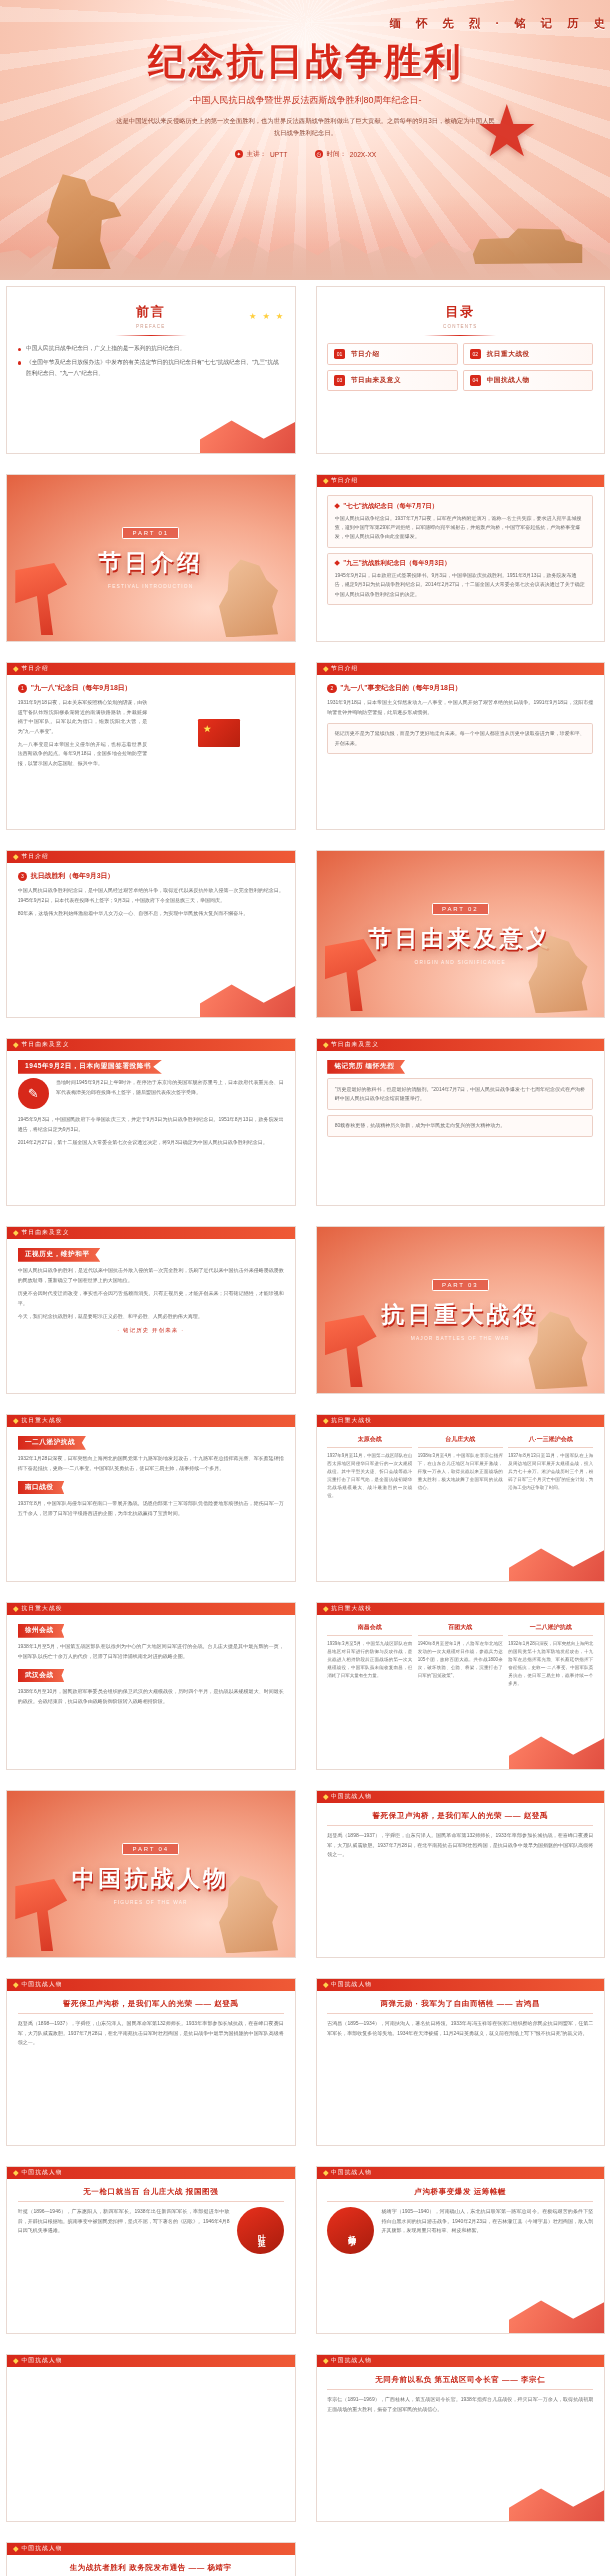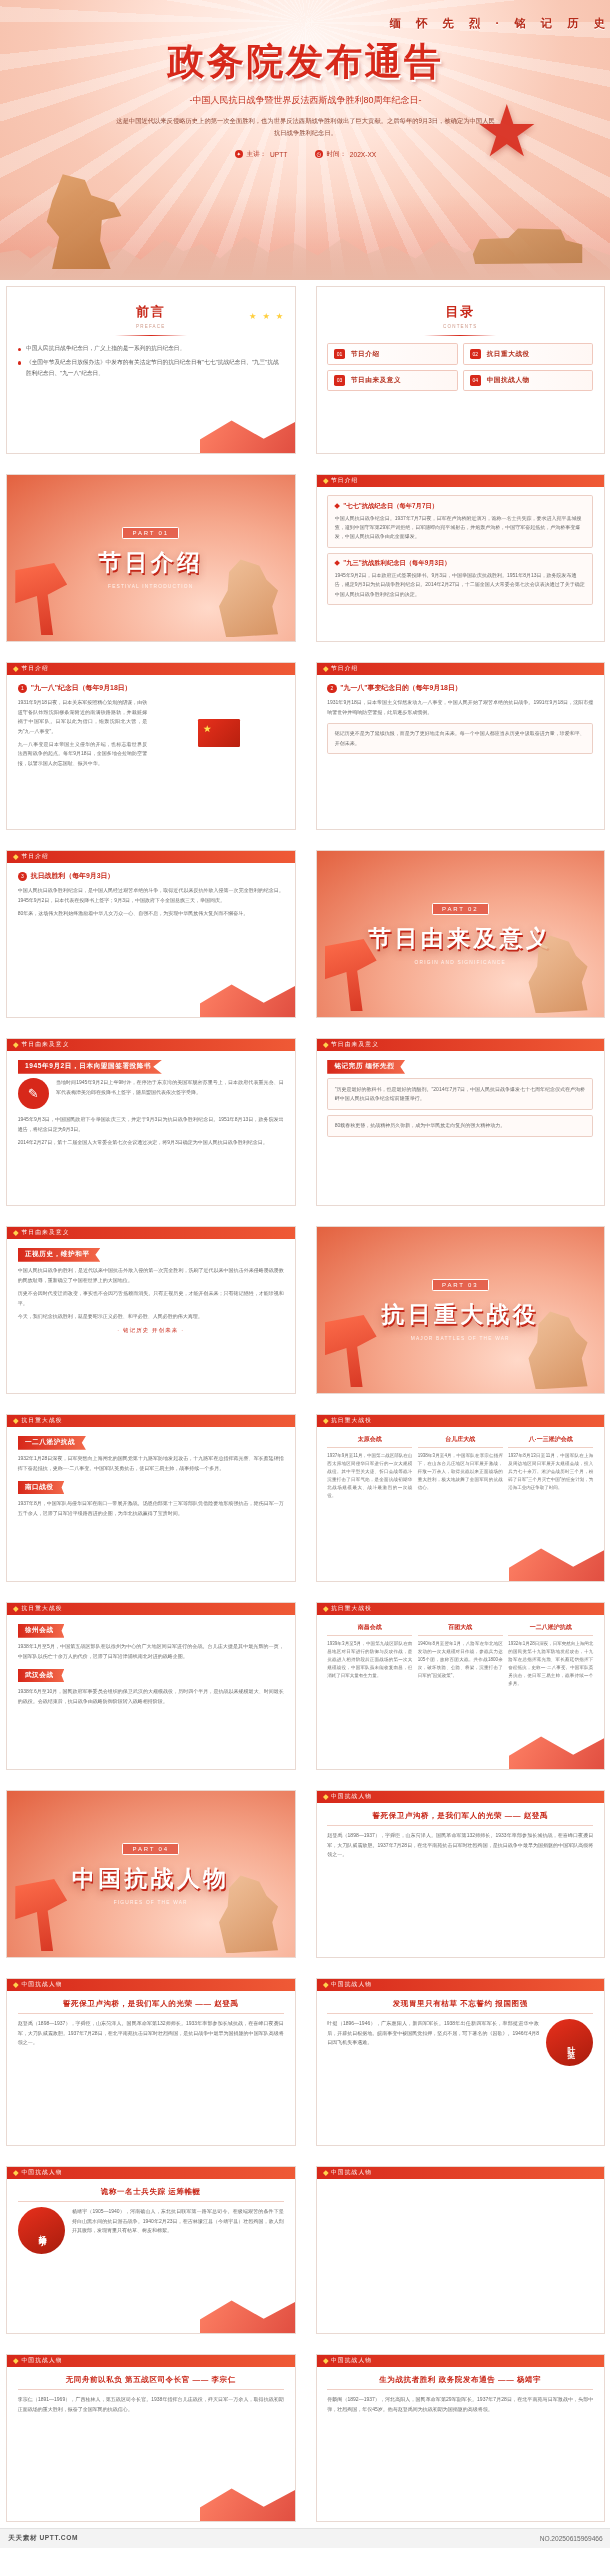--- a/index.html
+++ b/index.html
@@ -343,21 +343,21 @@
 
 <div class="page">
 
   <div class="cover">
     <div class="rays"></div>
     <div class="skyline"></div>
     <div class="star-big">★</div>
     <div class="soldier"></div>
     <div class="tank"></div>
     <div class="cover-top-text">缅 怀 先 烈 · 铭 记 历 史</div>
-    <div class="cover-title">政务院发布通告</div>
+    <div class="cover-title">纪念抗日战争胜利</div>
     <div class="cover-sub">-中国人民抗日战争暨世界反法西斯战争胜利80周年纪念日-</div>
     <div class="cover-desc">这是中国近代以来反侵略历史上的第一次全面胜利，也为世界反法西斯战争胜利做出了巨大贡献。之后每年的9月3日，被确定为中国人民抗日战争胜利纪念日。</div>
     <div class="cover-meta">
       <div class="pill">
         <span class="dot">✦</span>
         <span>主讲：</span>
         <span>UPTT</span>
       </div>
       <div class="pill">
         <span class="dot">◷</span>
@@ -617,38 +617,46 @@
 
     <div class="slide person-slide">
       <div class="band">中国抗战人物</div>
       <div class="slide-body">
         <div class="p-title">誓死保卫卢沟桥，是我们军人的光荣 —— 赵登禹</div>
         <div class="p-rule"></div>
         <p class="para">赵登禹（1898—1937），字舜臣，山东菏泽人。国民革命军第132师师长。1933年率部参加长城抗战，在喜峰口夜袭日军，大刀队威震敌胆。1937年7月28日，在北平南苑抗击日军时壮烈殉国，是抗日战争中最早为国捐躯的中国军队高级将领之一。</p>
       </div>
     </div>
 
-
-
-    <div class="slide person-slide">
-      <div class="band">中国抗战人物</div>
-      <div class="slide-body">
-        <div class="p-title">发现胃里只有枯草 不忘誓约 报国图强</div>
+    <div class="slide person-slide">
+      <div class="band">中国抗战人物</div>
+      <div class="slide-body">
+        <div class="p-title">两弹元勋 · 我军为了自由而牺牲 —— 吉鸿昌</div>
+        <div class="p-rule"></div>
+        <p class="para">吉鸿昌（1895—1934），河南扶沟人，著名抗日将领。1933年与冯玉祥等在张家口组织察哈尔民众抗日同盟军，任第二军军长，率部收复多伦等失地。1934年在天津被捕，11月24日英勇就义，就义前在刑场上写下"恨不抗日死"的就义诗。</p>
+      </div>
+    </div>
+
+
+    <div class="slide person-slide">
+      <div class="band">中国抗战人物</div>
+      <div class="slide-body">
+        <div class="p-title">无一枪口就当百 台儿庄大战 报国图强</div>
         <div class="p-rule"></div>
         <div style="display:flex;gap:7.2px;align-items:flex-start">
           <p class="para">叶挺（1896—1946），广东惠阳人，新四军军长。1938年出任新四军军长，率部挺进华中敌后，开辟抗日根据地。皖南事变中被国民党扣押，坚贞不屈，写下著名的《囚歌》。1946年4月8日因飞机失事遇难。</p>
           <div class="figure-box">叶 挺</div>
         </div>
       </div>
     </div>
 
     <div class="slide person-slide">
       <div class="band">中国抗战人物</div>
       <div class="slide-body">
-        <div class="p-title">诡称一名士兵失踪 运筹帷幄</div>
+        <div class="p-title">卢沟桥事变爆发 运筹帷幄</div>
         <div class="p-rule"></div>
         <div style="display:flex;gap:7.2px;align-items:flex-start">
           <div class="figure-box">杨靖宇</div>
           <p class="para">杨靖宇（1905—1940），河南确山人，东北抗日联军第一路军总司令。在极端艰苦的条件下坚持白山黑水间的抗日游击战争。1940年2月23日，在吉林濛江县（今靖宇县）壮烈殉国，敌人剖开其腹部，发现胃里只有枯草、树皮和棉絮。</p>
         </div>
       </div>
       <div class="ribbon-deco"></div>
     </div>
 
     <div class="slide person-slide">

